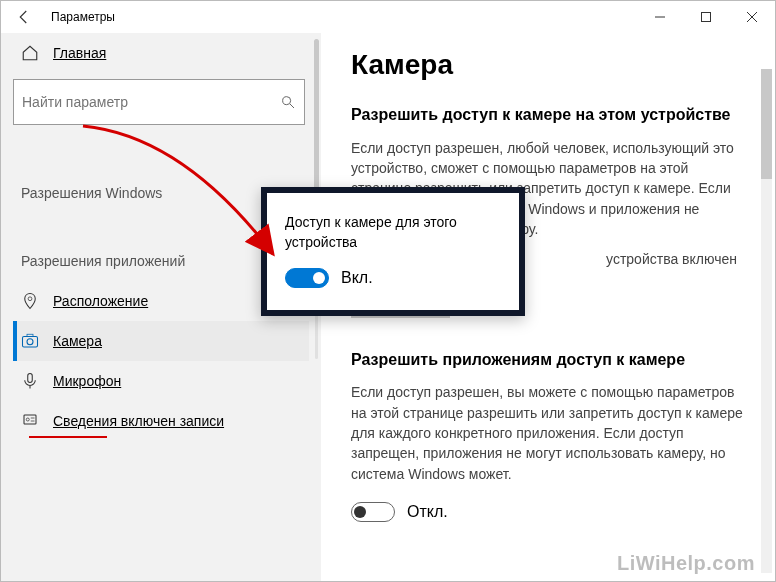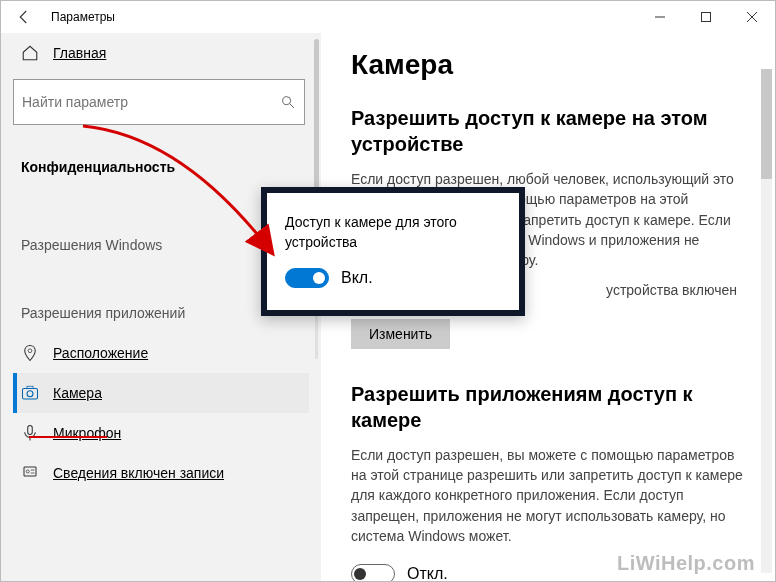--- a/index.html
+++ b/index.html
@@ -14,21 +14,21 @@
 .side-item { display: flex; align-items: center; height: 40px; padding-left: 8px; gap: 14px; font-size: 14px; color: #000; text-decoration: underline; }
 .side-item.selected { border-left: 4px solid #0078d4; padding-left: 4px; background: rgba(0,0,0,0.03); font-weight: 400; }
 .side-heading { font-size: 14px; color: #555; padding: 24px 0 12px 8px; }
 .side-heading.bold { font-weight: 600; color: #000; }
 .searchbox { display: flex; align-items: center; height: 46px; border: 1px solid #999; background: #fff; margin: 6px 4px 10px 0; padding: 0 8px; }
 .searchbox input { flex: 1; border: none; outline: none; font-size: 14px; background: transparent; color: #555; }
 .scroll-track { position: absolute; right: 3px; top: 6px; width: 3px; height: 320px; background: #e0e0e0; border-radius: 2px; }
 .scroll-thumb { position: absolute; right: 2px; top: 6px; width: 5px; height: 190px; background: #c8c8c8; border-radius: 3px; }
 .content { flex: 1; padding: 16px 30px 0 30px; position: relative; overflow: hidden; }
 .content h1 { font-size: 28px; font-weight: 600; margin-bottom: 24px; }
-.content h2 { font-size: 20px; font-weight: 600; margin-bottom: 12px; line-height: 1.3; }
+.content h2 { font-size: 16px; font-weight: 600; margin-bottom: 12px; line-height: 1.3; }
 .content p { font-size: 14px; color: #444; line-height: 1.45; margin-bottom: 18px; }
 .btn { display: inline-block; background: #cccccc; border: none; padding: 7px 18px; font-size: 14px; margin-bottom: 32px; }
 .toggle-row { display: flex; align-items: center; gap: 12px; margin-top: 8px; }
 .toggle { width: 44px; height: 20px; border-radius: 10px; border: 1px solid #666; position: relative; background: #fff; }
 .toggle.off .knob { left: 2px; background: #333; }
 .toggle.on { background: #0078d4; border-color: #0078d4; }
 .toggle .knob { position: absolute; width: 12px; height: 12px; border-radius: 50%; top: 3px; }
 .toggle.on .knob { right: 3px; background: #fff; }
 .content-scroll-track { position: absolute; right: 3px; top: 36px; width: 11px; height: calc(100% - 44px); background: #f0f0f0; }
 .content-scroll-thumb { position: absolute; right: 3px; top: 36px; width: 11px; height: 110px; background: #c8c8c8; }
@@ -76,21 +76,20 @@
         </svg>
       <span>Главная</span>
     </div>
     <div class="searchbox">
       <input placeholder="Найти параметр" style="">
       <svg width="16" height="16" viewBox="0 0 24 24">
           <circle cx="10" cy="10" r="6" stroke="#666" fill="none" stroke-width="1.5"></circle>
           <line x1="15" y1="15" x2="21" y2="21" stroke="#666" stroke-width="1.5"></line>
         </svg>
     </div>
-    <div class="side-heading bold">Конфиденциальность</div>
     <div class="side-heading" style="padding-top:50px">Разрешения Windows</div>
     <div class="side-heading" style="padding-top:40px">Разрешения приложений</div>
 
     <div class="side-item">
       <svg class="icon" viewBox="0 0 24 24">
           <path d="M12 2C8 2 5 5 5 9c0 5 7 13 7 13s7-8 7-13c0-4-3-7-7-7z" stroke="#333" fill="none" stroke-width="1.4"></path>
           <circle cx="12" cy="9" r="2.5" stroke="#333" fill="none"></circle>
         </svg>
       <span>Расположение</span>
     </div>

